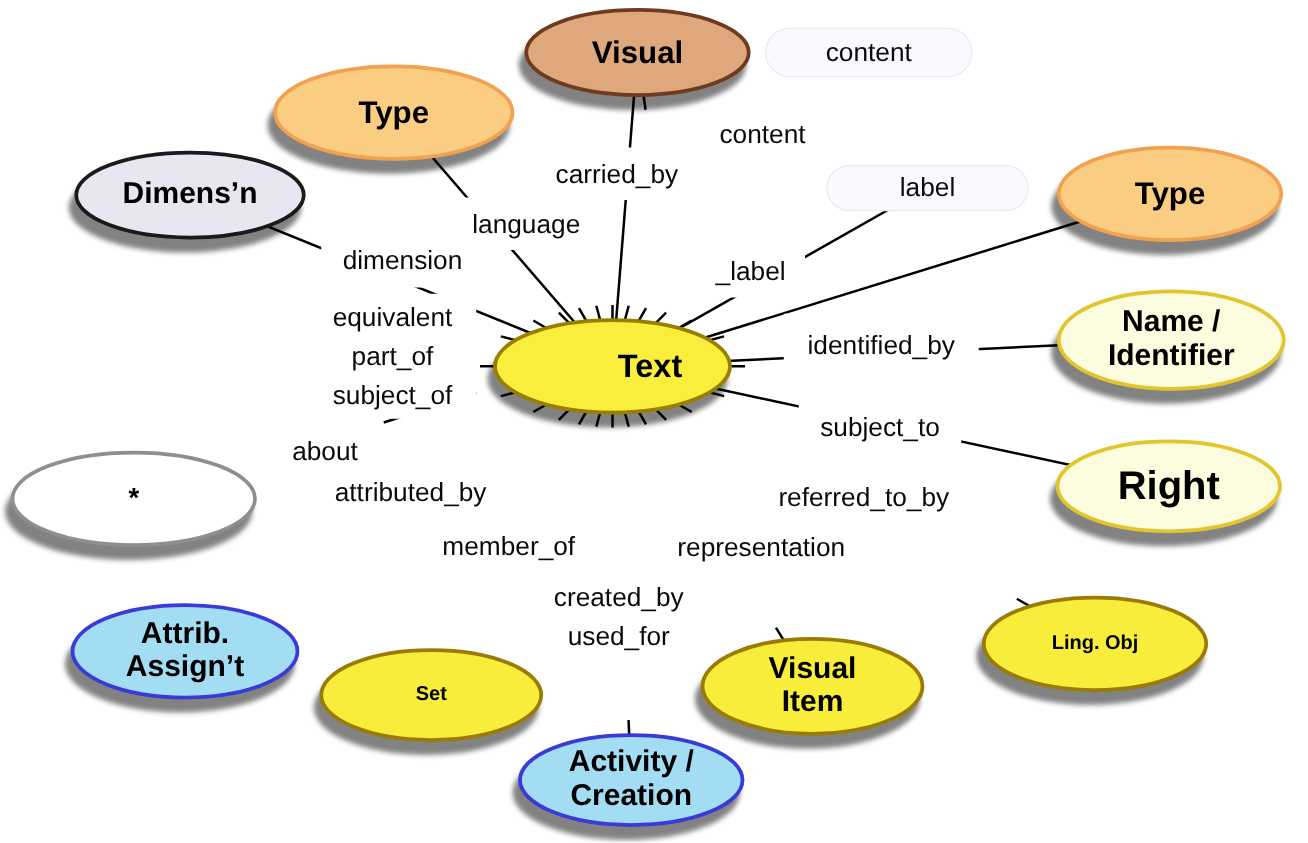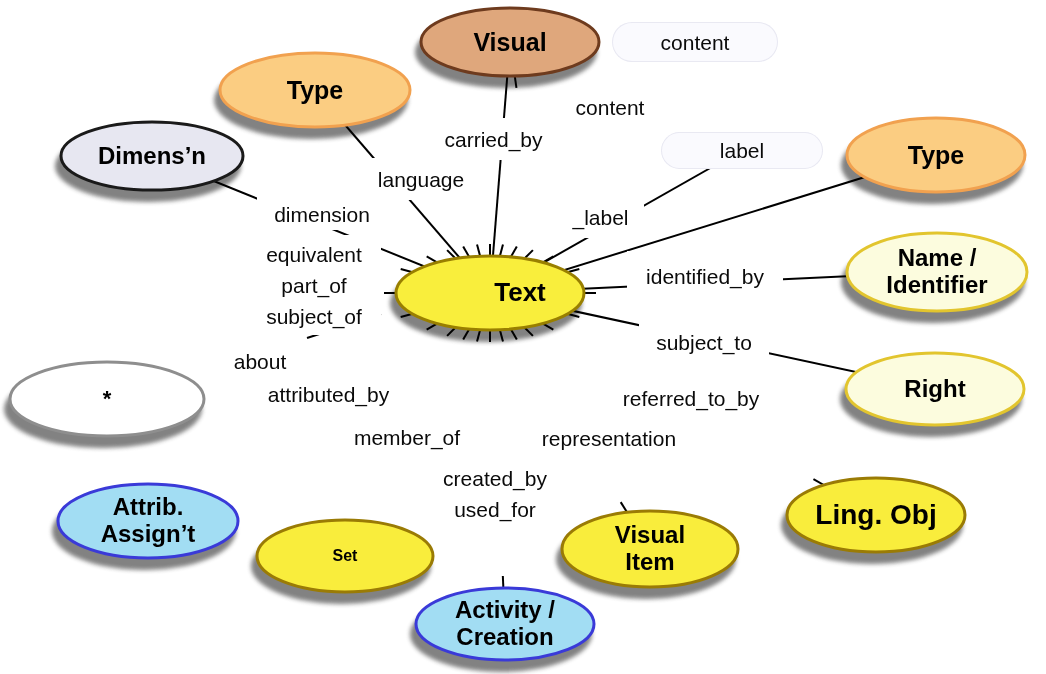--- a/index.html
+++ b/index.html
@@ -84,44 +84,44 @@
       <ellipse cx="345" cy="556" rx="88" ry="36" fill="#F9ED3C" stroke="#9A7B05" stroke-width="3"></ellipse>
       <ellipse cx="650" cy="549" rx="88" ry="38" fill="#F9ED3C" stroke="#9A7B05" stroke-width="3"></ellipse>
       <ellipse cx="876" cy="515" rx="89" ry="37" fill="#F9ED3C" stroke="#9A7B05" stroke-width="3"></ellipse>
       <ellipse cx="505" cy="624" rx="89" ry="36" fill="#A2DDF3" stroke="#3A3AD8" stroke-width="3"></ellipse>
     </svg>
 <div class="ebox pill" style="left: 612px; top: 22px; width: 166px; height: 40px;"><span>content</span></div>
     <div class="ebox pill" style="left: 661px; top: 132px; width: 162px; height: 37px;"><span>label</span></div>
     <div class="ebox" style="left: 560px; top: 85px; width: 100px; height: 44px;"><span>content</span></div>
     <div class="ebox" style="left: 428px; top: 118px; width: 131px; height: 42px;"><span>carried_by</span></div>
     <div class="ebox" style="left: 359px; top: 158px; width: 124px; height: 42px;"><span>language</span></div>
-    <div class="ebox" style="left: 257px; top: 187px; width: 130px; height: 43px; align-items: flex-end;"><span>dimension</span></div>
+    <div class="ebox" style="left: 257px; top: 187px; width: 130px; height: 43px;"><span>dimension</span></div>
     <div class="ebox" style="left: 247px; top: 235px; width: 134px; height: 100px;"><span>equivalent
 part_of
 subject_of</span></div>
     <div class="ebox" style="left: 557px; top: 197px; width: 87px; height: 41px;"><span>_label</span></div>
     <div class="ebox" style="left: 627px; top: 251px; width: 156px; height: 50px;"><span>identified_by</span></div>
     <div class="ebox" style="left: 639px; top: 321px; width: 130px; height: 42px;"><span>subject_to</span></div>
     <div class="ebox" style="left: 221px; top: 341px; width: 78px; height: 40px;"><span>about</span></div>
     <div class="ebox" style="left: 246px; top: 373px; width: 165px; height: 43px;"><span>attributed_by</span></div>
     <div class="ebox" style="left: 605px; top: 377px; width: 172px; height: 43px;"><span>referred_to_by</span></div>
     <div class="ebox" style="left: 336px; top: 416px; width: 142px; height: 42px;"><span>member_of</span></div>
     <div class="ebox" style="left: 515px; top: 419px; width: 188px; height: 39px;"><span>representation</span></div>
     <div class="ebox" style="left: 426px; top: 456px; width: 138px; height: 76px;"><span>created_by
 used_for</span></div>
     <div class="nlabel" style="left: 510px; top: 42px; font-size: 25px;">Visual</div>
     <div class="nlabel" style="left: 315px; top: 90px; font-size: 25px;">Type</div>
     <div class="nlabel" style="left: 152px; top: 156px; font-size: 24px;">Dimens’n</div>
     <div class="nlabel" style="left: 936px; top: 155px; font-size: 25px;">Type</div>
     <div class="nlabel" style="left: 937px; top: 272px; font-size: 24px;">Name /
 Identifier</div>
     <div class="nlabel" style="left: 490px; top: 293px; font-size: 26px; margin-left: 30px;">Text</div>
-    <div class="nlabel" style="left: 935px; top: 389px; font-size: 24px;">Right</div>
+    <div class="nlabel" style="left: 935px; top: 389px; font-size: 32px;">Right</div>
     <div class="nlabel" style="left: 107px; top: 399px; font-size: 22px;">*</div>
     <div class="nlabel" style="left: 148px; top: 521px; font-size: 24px;">Attrib.
 Assign’t</div>
     <div class="nlabel" style="left: 345px; top: 556px; font-size: 16px;">Set</div>
     <div class="nlabel" style="left: 650px; top: 549px; font-size: 24px;">Visual
 Item</div>
-    <div class="nlabel" style="left: 876px; top: 515px; font-size: 28px;">Ling. Obj</div>
+    <div class="nlabel" style="left: 876px; top: 515px; font-size: 16px;">Ling. Obj</div>
     <div class="nlabel" style="left: 505px; top: 624px; font-size: 24px;">Activity /
 Creation</div>
   </div>
 
 </body></html>

